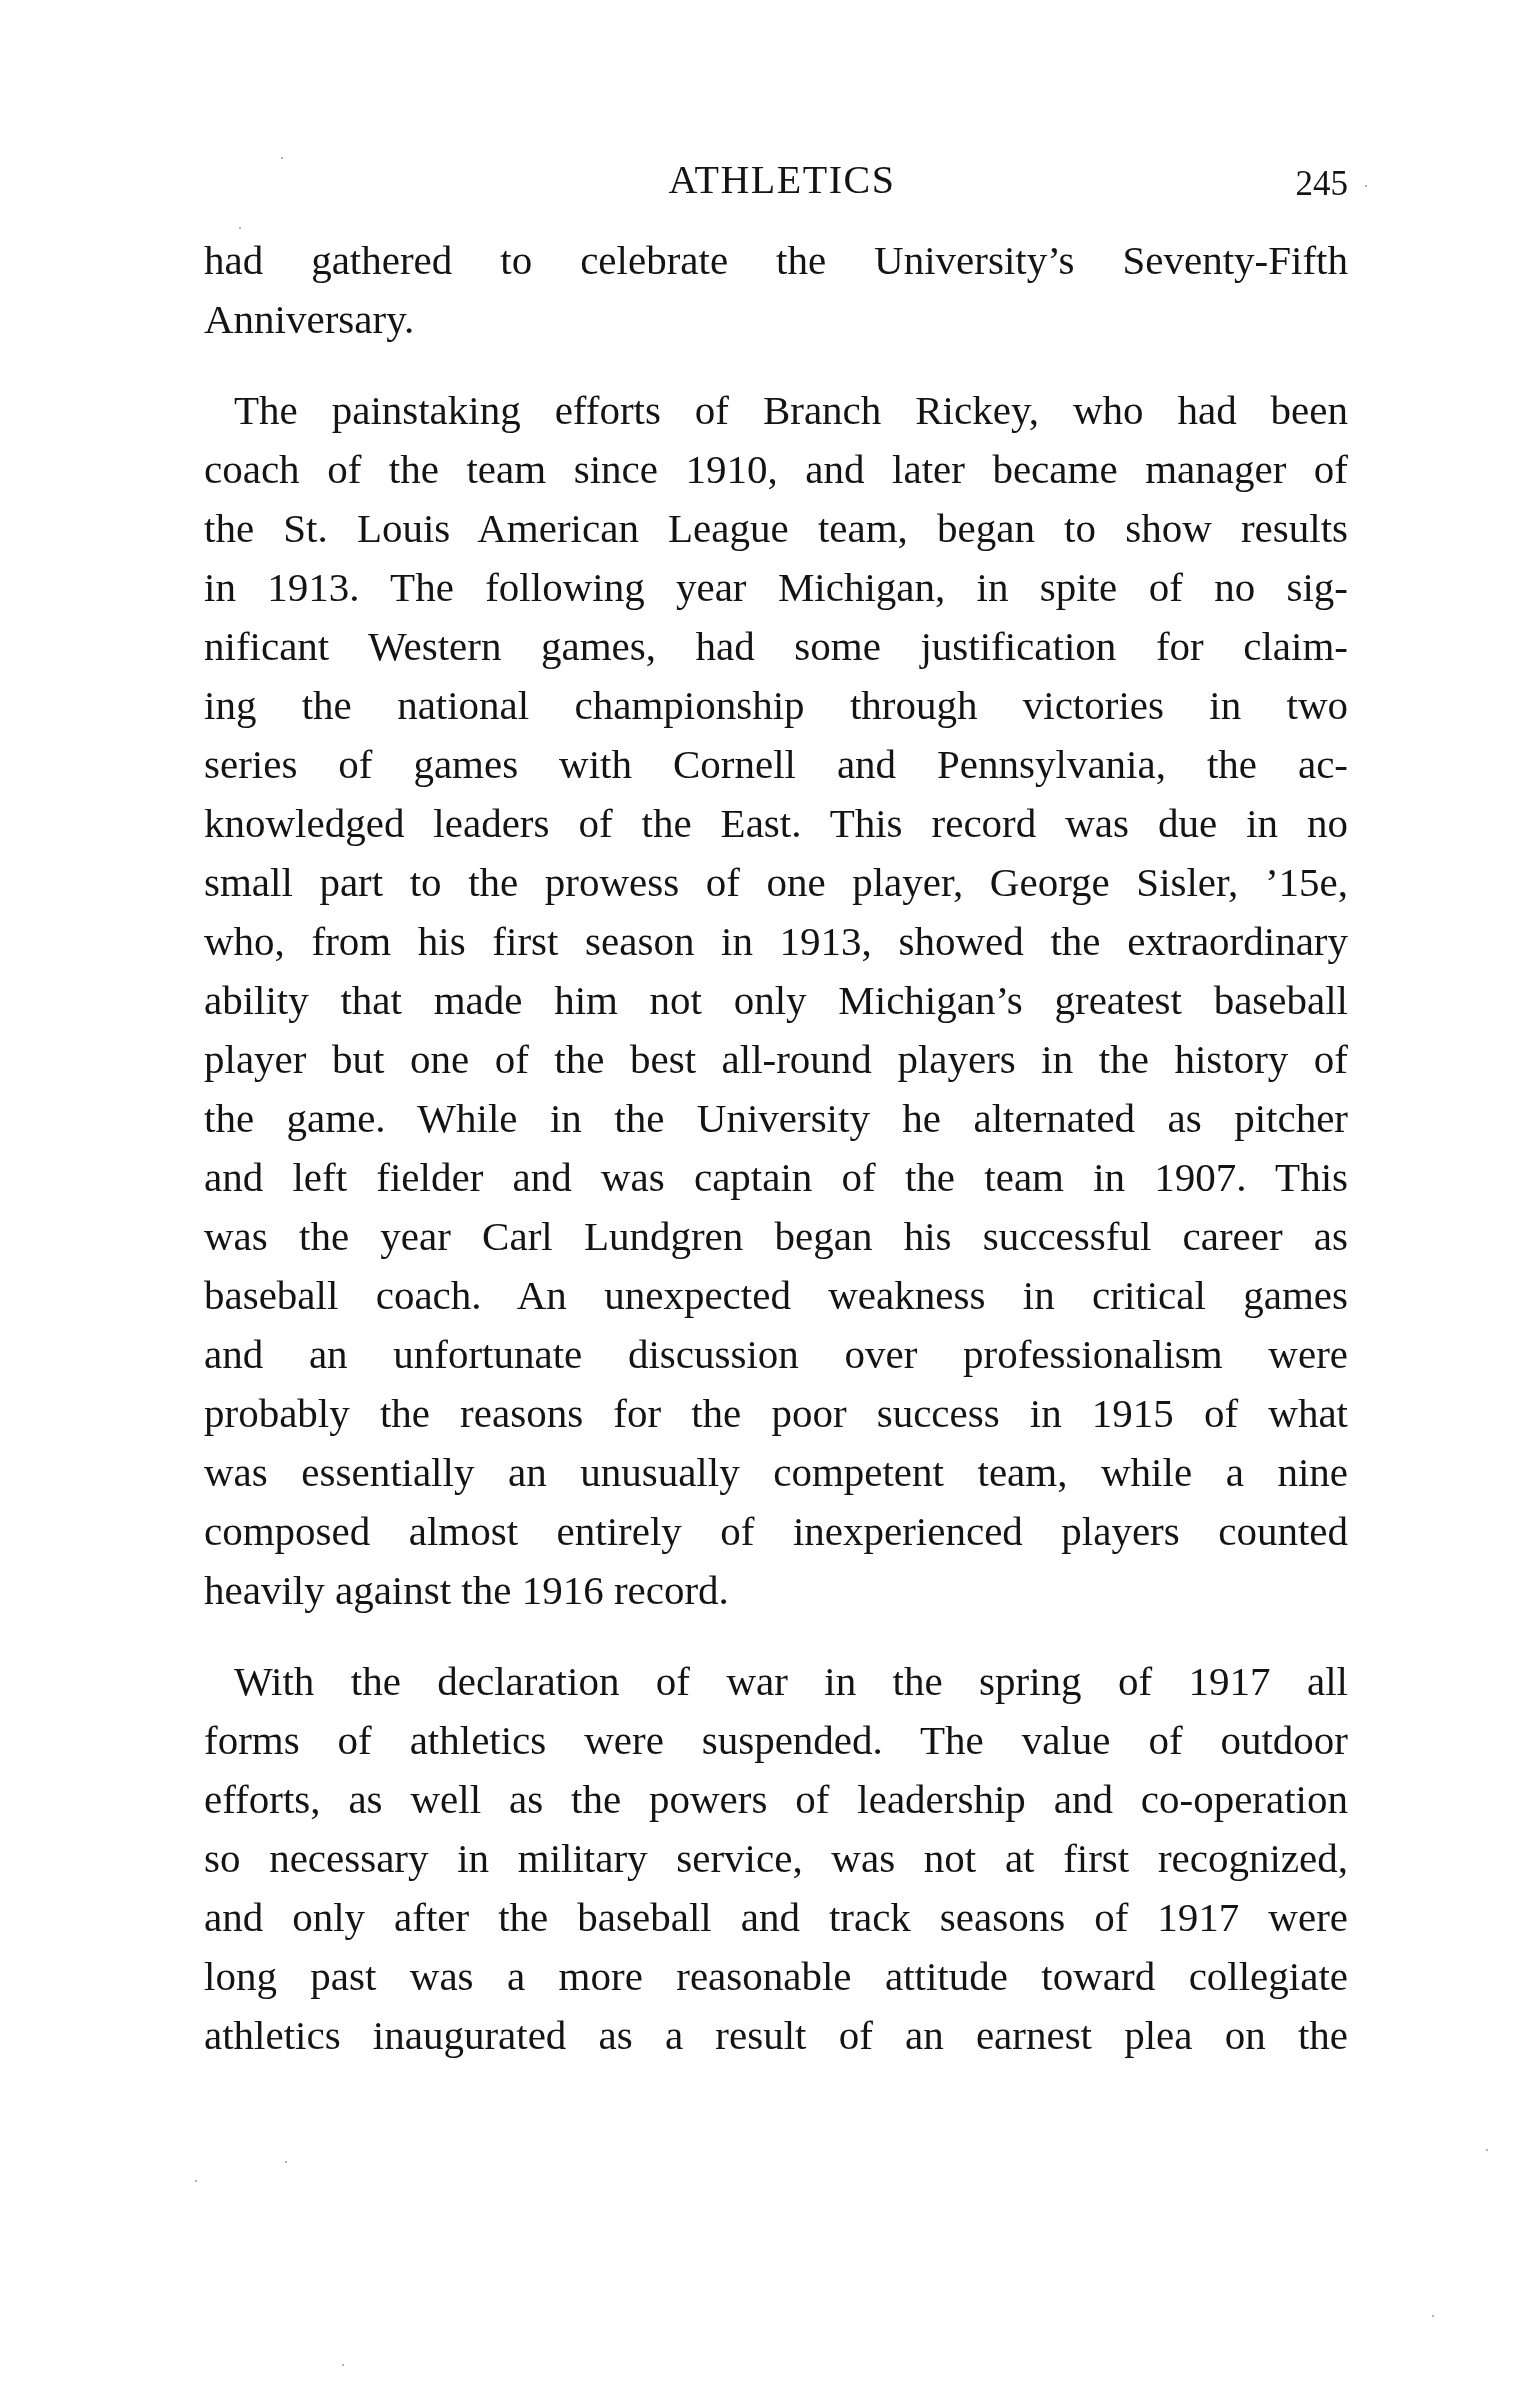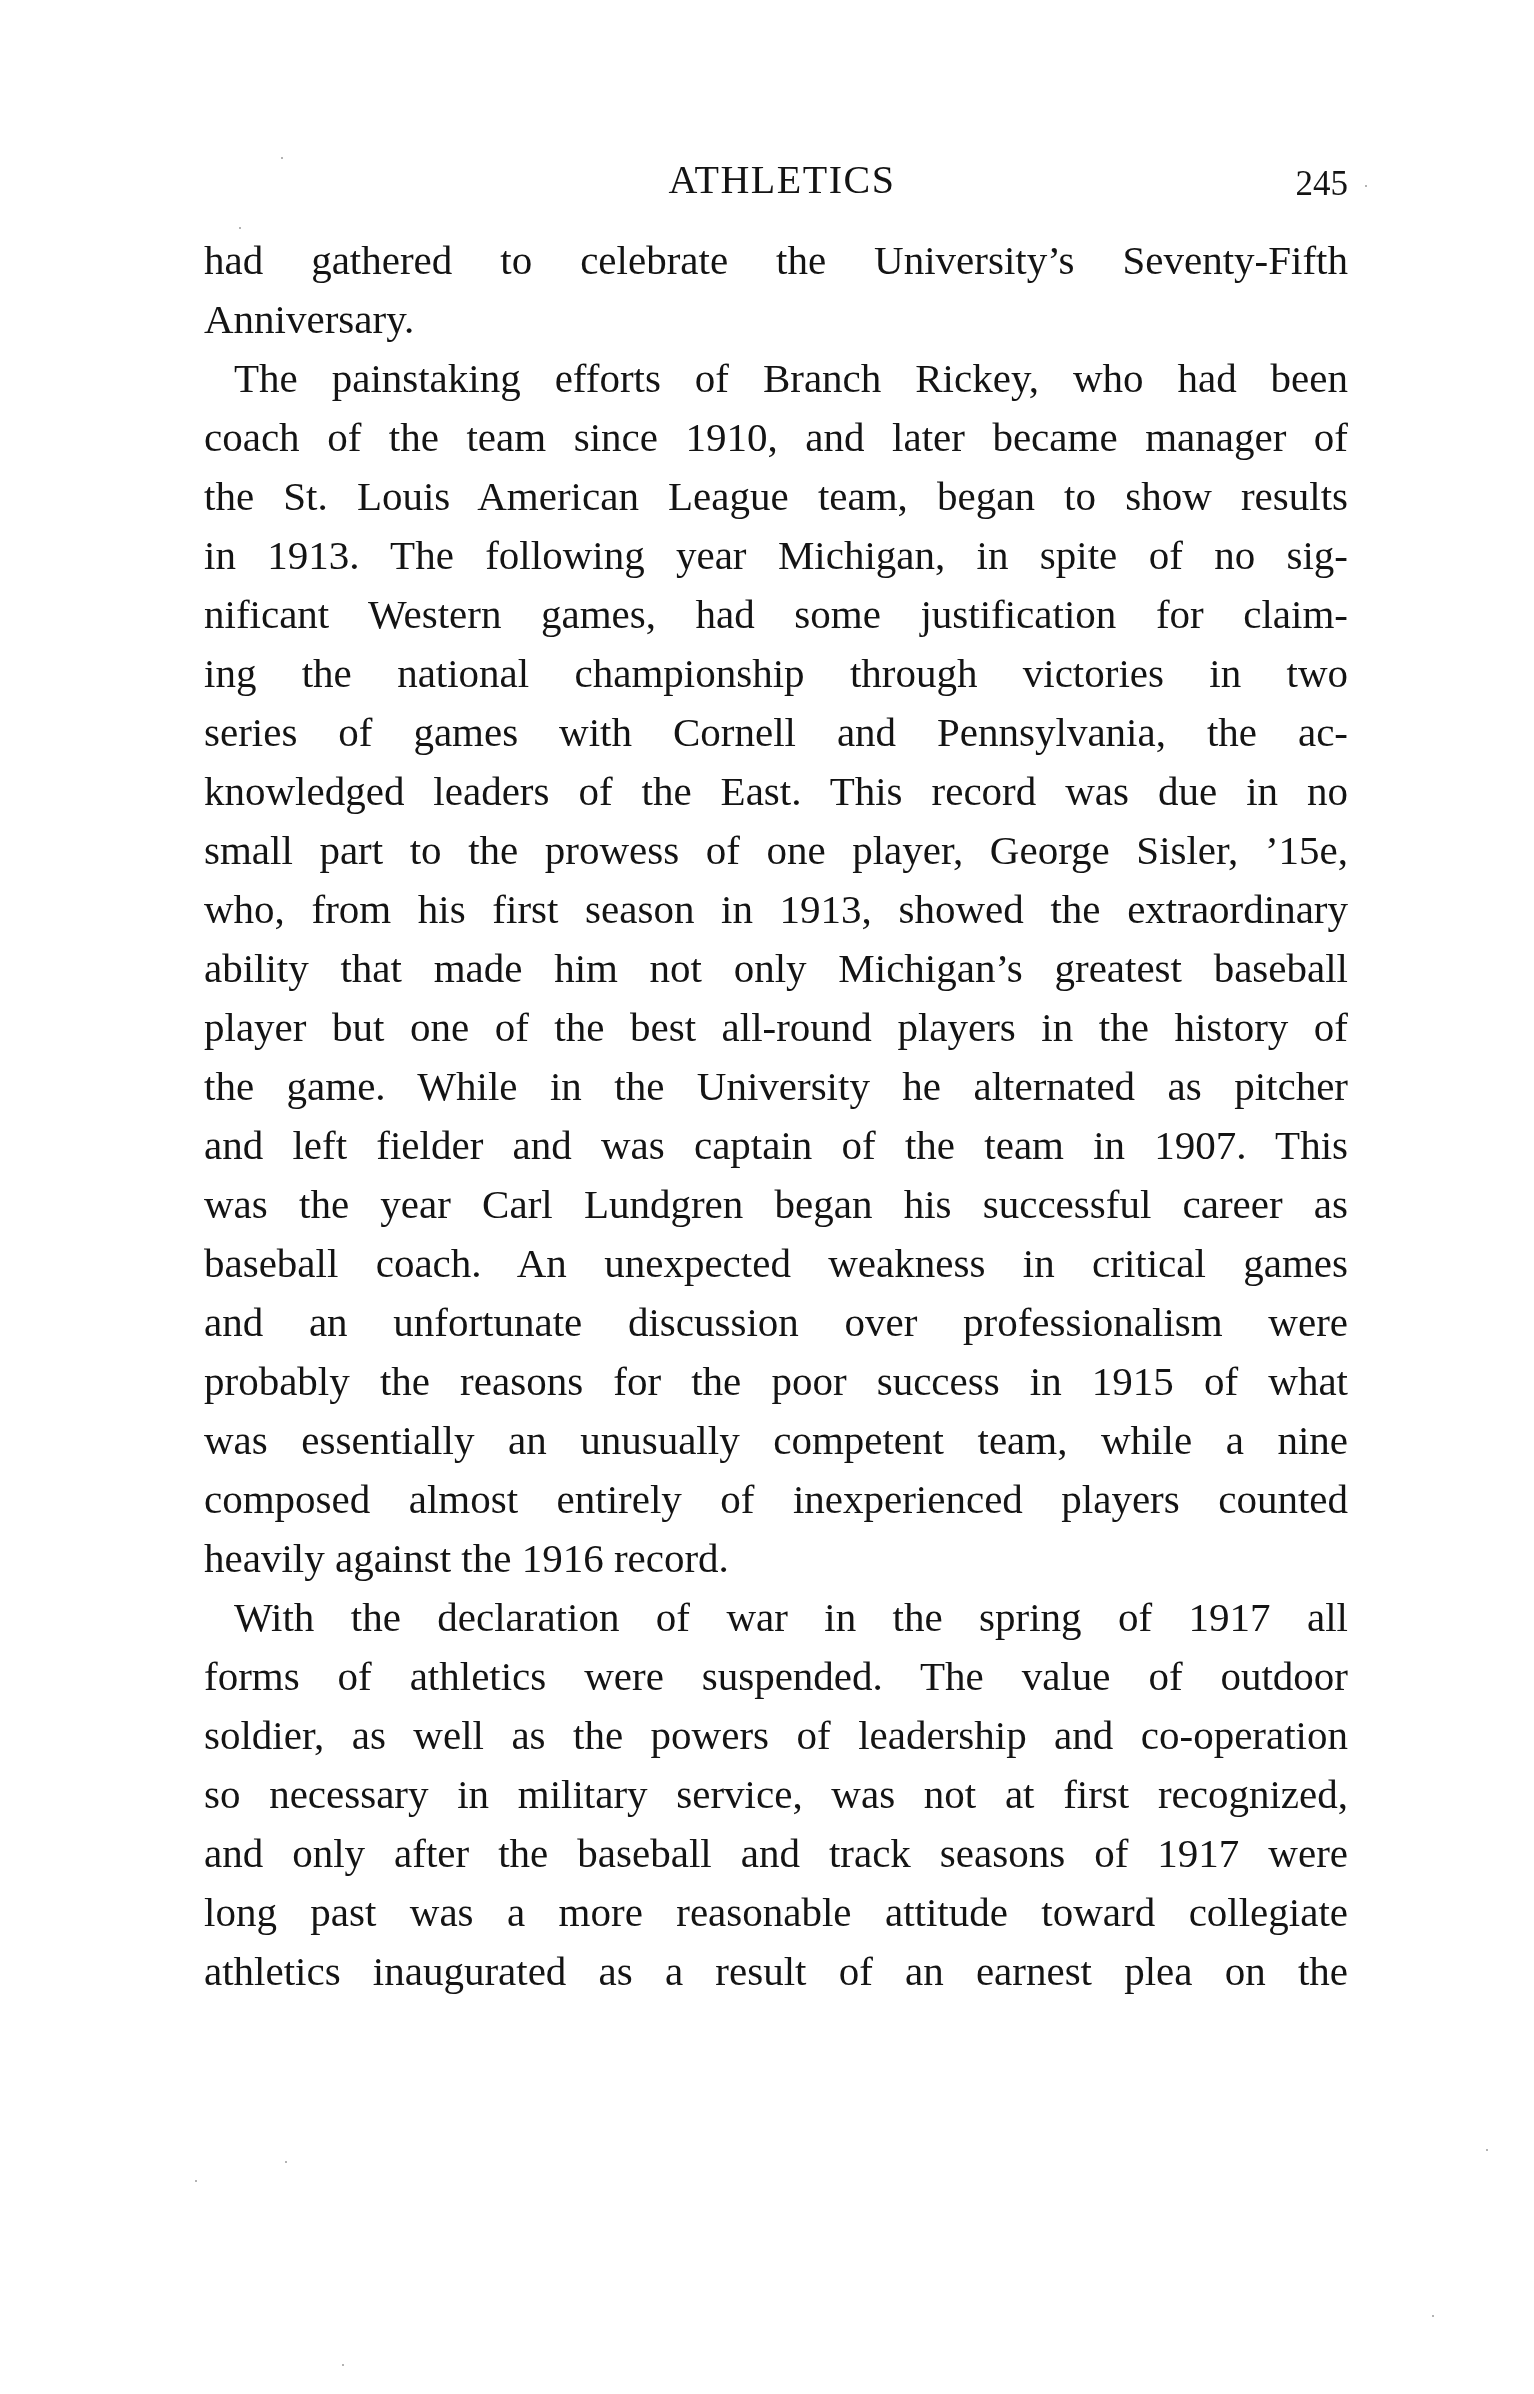--- a/index.html
+++ b/index.html
@@ -60,20 +60,21 @@
     white-space: nowrap;
     text-align: justify;
     text-align-last: justify;
     overflow: visible;
   }
   .line.last {
     text-align-last: left;
   }
   .line.indent {
     padding-left: 30px;
+    margin-top: 32px;
   }
   .speck {
     position: absolute;
     width: 2px; height: 2px;
     background: #9a9a9a;
     border-radius: 1px;
   }
 </style>
 </head>
 <body>
@@ -112,21 +113,21 @@
       <span class="line">and an unfortunate discussion over professionalism were</span>
       <span class="line">probably the reasons for the poor success in 1915 of what</span>
       <span class="line">was essentially an unusually competent team, while a nine</span>
       <span class="line">composed almost entirely of inexperienced players counted</span>
       <span class="line last">heavily against the 1916 record.</span>
     </div>
 
     <div>
       <span class="line indent">With the declaration of war in the spring of 1917 all</span>
       <span class="line">forms of athletics were suspended.  The value of outdoor</span>
-      <span class="line">soldier, as well as the powers of leadership and co-operation</span>
+      <span class="line">efforts, as well as the powers of leadership and co-operation</span>
       <span class="line">so necessary in military service, was not at first recognized,</span>
       <span class="line">and only after the baseball and track seasons of 1917 were</span>
       <span class="line">long past was a more reasonable attitude toward collegiate</span>
       <span class="line">athletics inaugurated as a result of an earnest plea on the</span>
     </div>
   </div>
 
   <div class="speck" style="left:281px;top:157px;"></div>
   <div class="speck" style="left:1365px;top:185px;"></div>
   <div class="speck" style="left:239px;top:227px;"></div>

